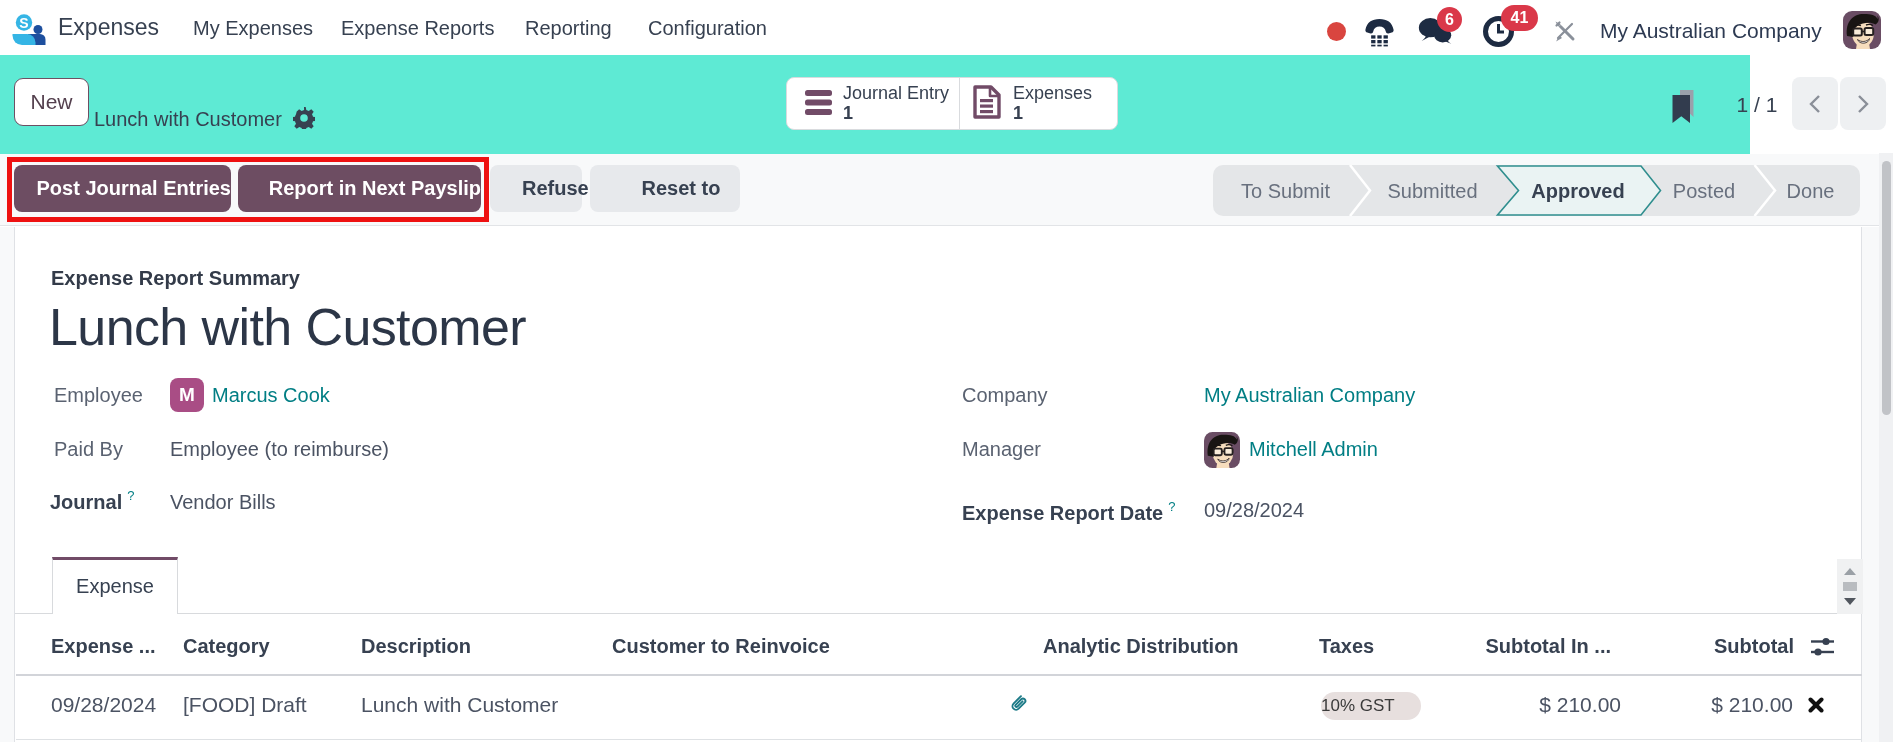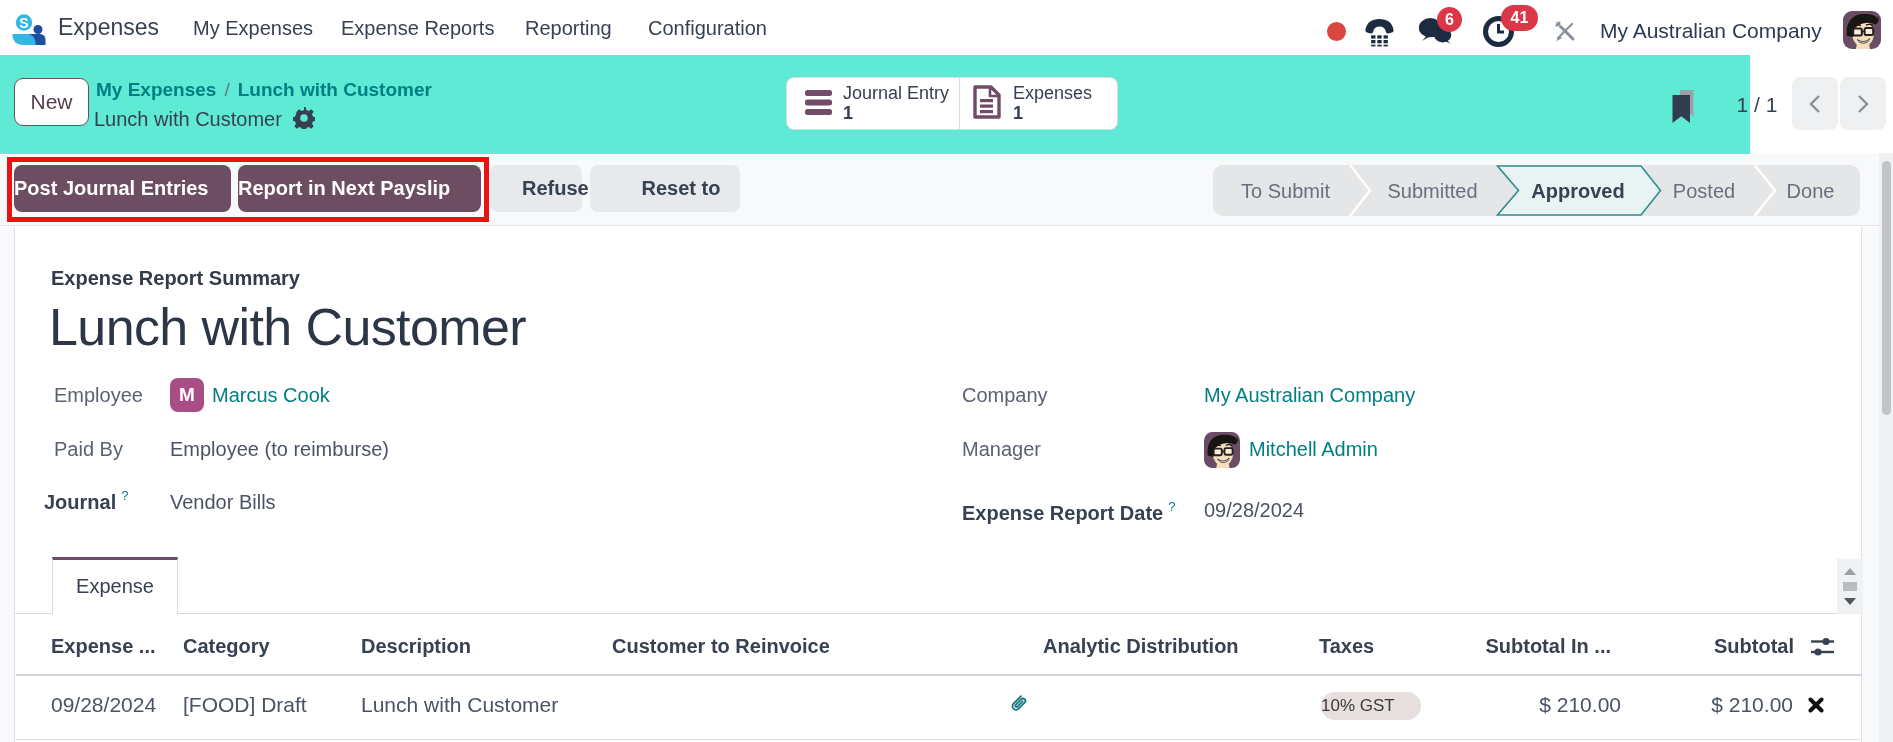--- a/index.html
+++ b/index.html
@@ -20,21 +20,21 @@
 #crumb2 { position:absolute; left:94px; top:51px; font-size:20px; color:#374151; height:26px; line-height:26px; }
 #btngroup { position:absolute; left:786px; top:22px; width:332px; height:53px; border:1px solid #d9dbde; border-radius:8px; background:#fff; }
 #btngroup .divider { position:absolute; left:172px; top:0; width:1px; height:51px; background:#d9dbde; }
 .statlabel { font-size:18px; color:#374151; line-height:20px; }
 .statnum { font-size:18px; font-weight:700; color:#374151; line-height:20px; }
 #pagercount { position:absolute; left:1722px; top:26px; width:70px; text-align:center; font-size:21px; color:#374151; height:47px; line-height:47px; }
 .pagerbtn { position:absolute; top:22px; width:46px; height:53px; background:#eef0f2; border-radius:8px; }
 
 #statusbar { position:absolute; left:0; top:154px; width:1893px; height:72px; background:#f8f9fa; border-bottom:1px solid #e2e4e7; }
 #redbox { position:absolute; left:7px; top:3px; width:482px; height:65px; border:5px solid #ee1111; }
-.btn-primary { position:absolute; top:11px; height:47px; background:#6d4d62; border-radius:8px; color:#fff; font-size:20px; font-weight:600; text-align:left; line-height:47px; }
+.btn-primary { position:absolute; top:11px; height:47px; background:#6d4d62; border-radius:8px; color:#fff; font-size:20px; font-weight:600; text-align:right; line-height:47px; }
 .btn-secondary { position:absolute; top:11px; height:47px; background:#e7e9ec; border-radius:8px; color:#374151; font-size:20px; font-weight:600; text-align:center; line-height:47px;padding-left:32px; }
 
 #content { position:absolute; left:0; top:227px; width:1893px; height:515px; background:#f8f9fa;padding-left:45px; }
 #sheet { position:absolute; left:14px; top:0; width:1848px; height:515px; background:#fff; border-left:1px solid #dfe1e5; border-right:1px solid #dfe1e5; }
 
 #summary-label { position:absolute; left:36px; top:40px; font-size:20px; font-weight:600; color:#333b49; }
 #h1title { position:absolute; left:34px; top:70px; font-size:52px; font-weight:400; color:#2c3647; letter-spacing:-0.6px; }
 .flabel { position:absolute; font-size:20px; color:#5a6271; }
 .flabel.bold { font-weight:700; color:#374151; }
 .fvalue { position:absolute; font-size:20px; color:#4b5363; }
@@ -116,21 +116,20 @@
     <rect x="10.2" y="17.5" width="8.6" height="7" rx="1.5" fill="#f9ecd9" stroke="#262120" stroke-width="2"></rect>
     <rect x="21.6" y="17" width="8.6" height="7" rx="1.5" fill="#f9ecd9" stroke="#262120" stroke-width="2"></rect>
     <path d="M18.8 20.5 h2.8" stroke="#262120" stroke-width="1.6"></path>
     <path d="M11 15.5 C13 14 16 13.8 18 14.5" stroke="#191513" stroke-width="1.4" fill="none"></path>
     <path d="M23 14 C25 13.2 28 13.3 30 14.5" stroke="#191513" stroke-width="1.4" fill="none"></path>
     <path d="M14.5 28.5 C18 31.5 24 31 26.5 27.5 C26 33 16.5 34 14.5 28.5 Z" fill="#fff" stroke="#3a2e2a" stroke-width="0.9"></path>
   </svg>
 </div>
 <div id="cpanel">
   <div id="btn-new">New</div>
-  <div id="crumb1"><span class="teal">My Expenses</span><span class="sep">/</span><span class="teal">Lunch with Customer</span></div>
   <div id="crumb2">Lunch with Customer
     <svg style="vertical-align:-3px;margin-left:6px" width="22" height="22" viewBox="0 0 22 22">
       <path fill="#374151" d="M11 0 l1.7 0 .6 3 a8.2 8.2 0 0 1 2.4 1 l2.6 -1.7 1.2 1.2 1.2 1.2 -1.7 2.6 a8.2 8.2 0 0 1 1 2.4 l3 .6 0 1.7 0 1.7 -3 .6 a8.2 8.2 0 0 1 -1 2.4 l1.7 2.6 -1.2 1.2 -1.2 1.2 -2.6 -1.7 a8.2 8.2 0 0 1 -2.4 1 l-.6 3 -1.7 0 -1.7 0 -.6 -3 a8.2 8.2 0 0 1 -2.4 -1 l-2.6 1.7 -1.2 -1.2 -1.2 -1.2 1.7 -2.6 a8.2 8.2 0 0 1 -1 -2.4 l-3 -.6 0 -1.7 0 -1.7 3 -.6 a8.2 8.2 0 0 1 1 -2.4 L3.7 4.6 4.9 3.4 6.1 2.2 8.7 3.9 a8.2 8.2 0 0 1 2.4 -1 z M11 7.2 a3.8 3.8 0 1 0 0 7.6 a3.8 3.8 0 1 0 0 -7.6 z"></path>
     </svg>
   </div>
   <div id="btngroup">
     <div class="divider"></div>
     <svg class="abs" style="left:18px;top:11px" width="27" height="27" viewBox="0 0 27 27">
       <g fill="#714b67">
           <rect x="0" y="1" width="27" height="6" rx="2.5"></rect>
@@ -195,21 +194,21 @@
 <div id="content">
   <div id="sheet">
     <div id="summary-label">Expense Report Summary</div>
     <div id="h1title">Lunch with Customer</div>
 
     <div class="flabel" style="left:39px;top:157px">Employee</div>
     <div class="avatar-m" style="left:155px;top:151px">M</div>
     <div class="fvalue teal" style="left:197px;top:157px">Marcus Cook</div>
     <div class="flabel" style="left:39px;top:211px">Paid By</div>
     <div class="fvalue" style="left:155px;top:211px">Employee (to reimburse)</div>
-    <div class="flabel bold" style="left:29px;top:261px">Journal<span class="sup-q">?</span></div>
+    <div class="flabel bold" style="left:35px;top:261px">Journal<span class="sup-q">?</span></div>
     <div class="fvalue" style="left:155px;top:264px">Vendor Bills</div>
 
     <div class="flabel" style="left:947px;top:157px">Company</div>
     <div class="fvalue teal" style="left:1189px;top:157px">My Australian Company</div>
     <div class="flabel" style="left:947px;top:211px">Manager</div>
     <svg class="abs" style="left:1189px;top:205px" width="36" height="36" viewBox="0 0 38 38">
       <rect width="38" height="38" rx="9" fill="#6a4d64"></rect>
       <ellipse cx="20" cy="23" rx="10.8" ry="12.8" fill="#f6ddbd"></ellipse>
         <path d="M14 32 h12 l1 6 h-14 z" fill="#f6ddbd"></path>
       <path d="M4 25 C2 9 12 2.5 21 3 C28 3 33 4 34.5 8 C35 6.5 34.5 5 33.5 4 C37.5 7 35.5 12 32.5 13.5 C28.5 11 24 11.5 20 12.5 C15 13.5 11 17 10.5 21 C10.2 23 10.3 24.5 10.5 26 Z" fill="#191513"></path>

